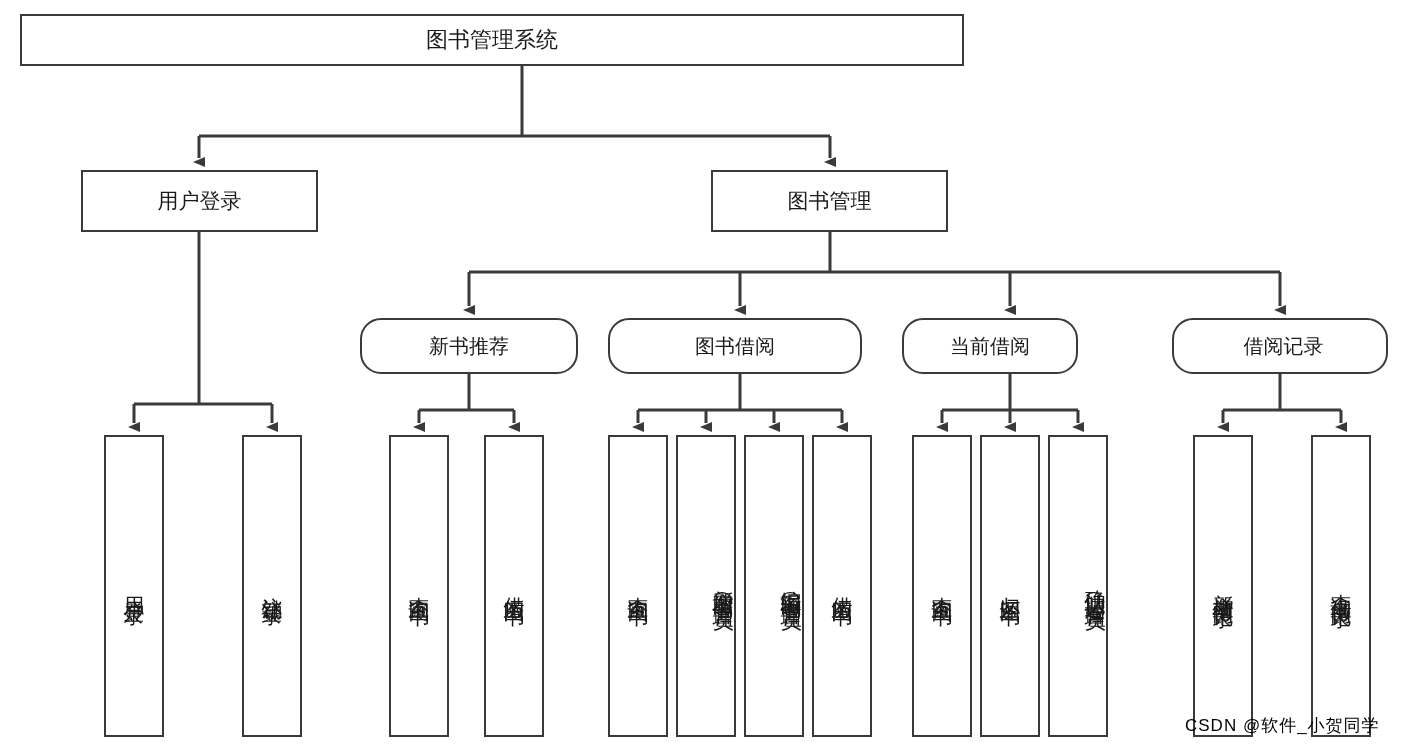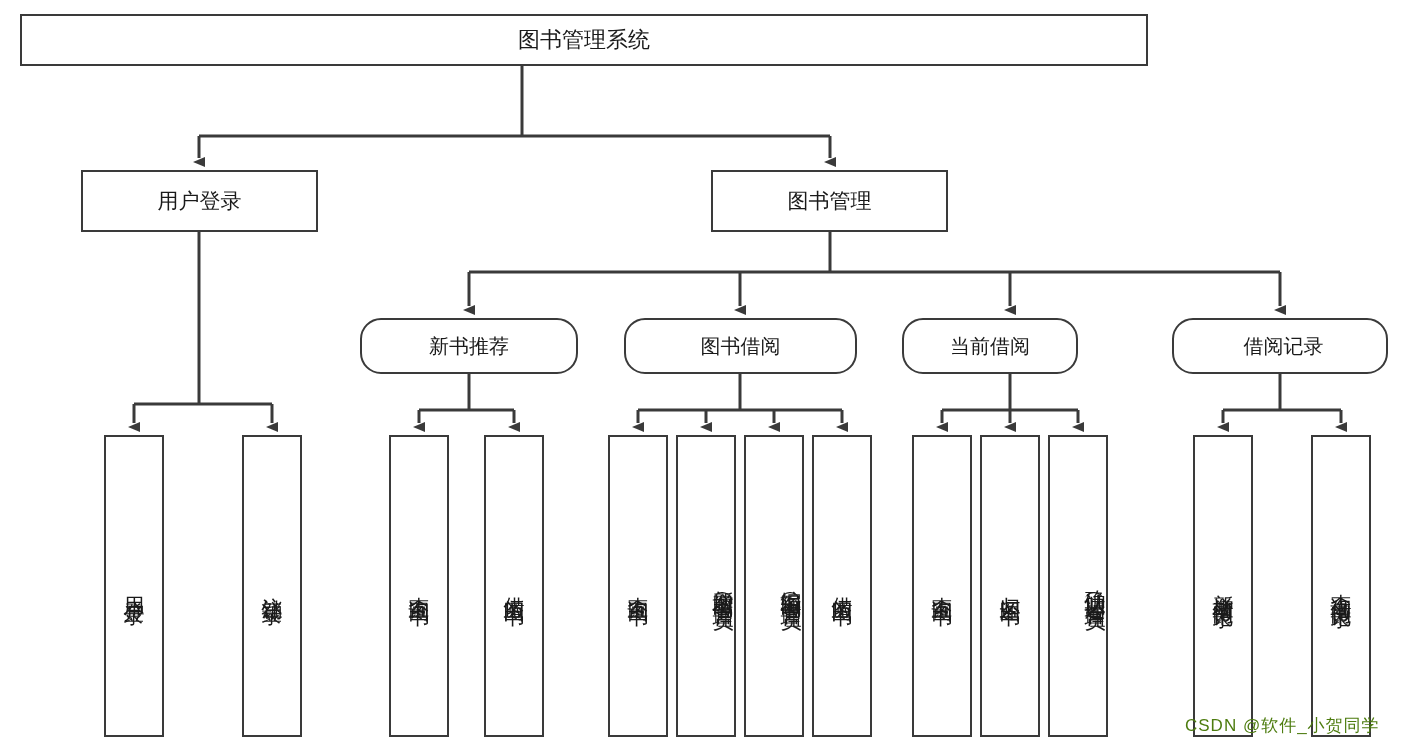--- a/index.html
+++ b/index.html
@@ -32,21 +32,21 @@
     font-size:21px;
     padding:6px 0;
     line-height:1.05;
   }
   .box.leaf.top-align{align-items:flex-start;}
   .svg-layer{position:absolute;left:0;top:0;width:1405px;height:747px;pointer-events:none;}
   .watermark{
     position:absolute;
     left:1185px;top:714px;
     font-size:17px;
-    color:#4d7c0f;
+    color:#000000;
     letter-spacing:1px;
     white-space:nowrap;
     font-family:"Liberation Sans","DejaVu Sans",sans-serif;
   }
 </style>
 </head>
 <body>
 
 <div id="diagram">
 
@@ -105,35 +105,35 @@
     </g>
 
     <g stroke="#3a3a3a" stroke-width="3" fill="none">
       <path d="M1280,374 L1280,410"></path>
       <path d="M1223,410 L1341,410"></path>
       <path d="M1223,410 L1223,423" marker-end="url(#arrow)"></path>
       <path d="M1341,410 L1341,423" marker-end="url(#arrow)"></path>
     </g>
   </svg>
 
-  <div class="box root" style="left:20px;top:14px;width:1128px;height:52px;">
+  <div class="box root" style="left:20px;top:14px;width:944px;height:52px;">
     <span>图书管理系统</span>
   </div>
 
   <div class="box lvl2" style="left:81px;top:170px;width:237px;height:62px;">
     <span>用户登录</span>
   </div>
   <div class="box lvl2" style="left:711px;top:170px;width:237px;height:62px;">
     <span>图书管理</span>
   </div>
 
   <div class="box lvl3" style="left:360px;top:318px;width:218px;height:56px;">
     <span>新书推荐</span>
   </div>
-  <div class="box lvl3" style="left:624px;top:318px;width:233px;height:56px;">
+  <div class="box lvl3" style="left:608px;top:318px;width:254px;height:56px;">
     <span>图书借阅</span>
   </div>
   <div class="box lvl3" style="left:902px;top:318px;width:176px;height:56px;">
     <span>当前借阅</span>
   </div>
   <div class="box lvl3" style="left:1172px;top:318px;width:216px;height:56px;padding-left:7px;">
     <span>借阅记录</span>
   </div>
 
   <div class="box leaf" style="left:104px;top:435px;width:60px;height:302px;">

